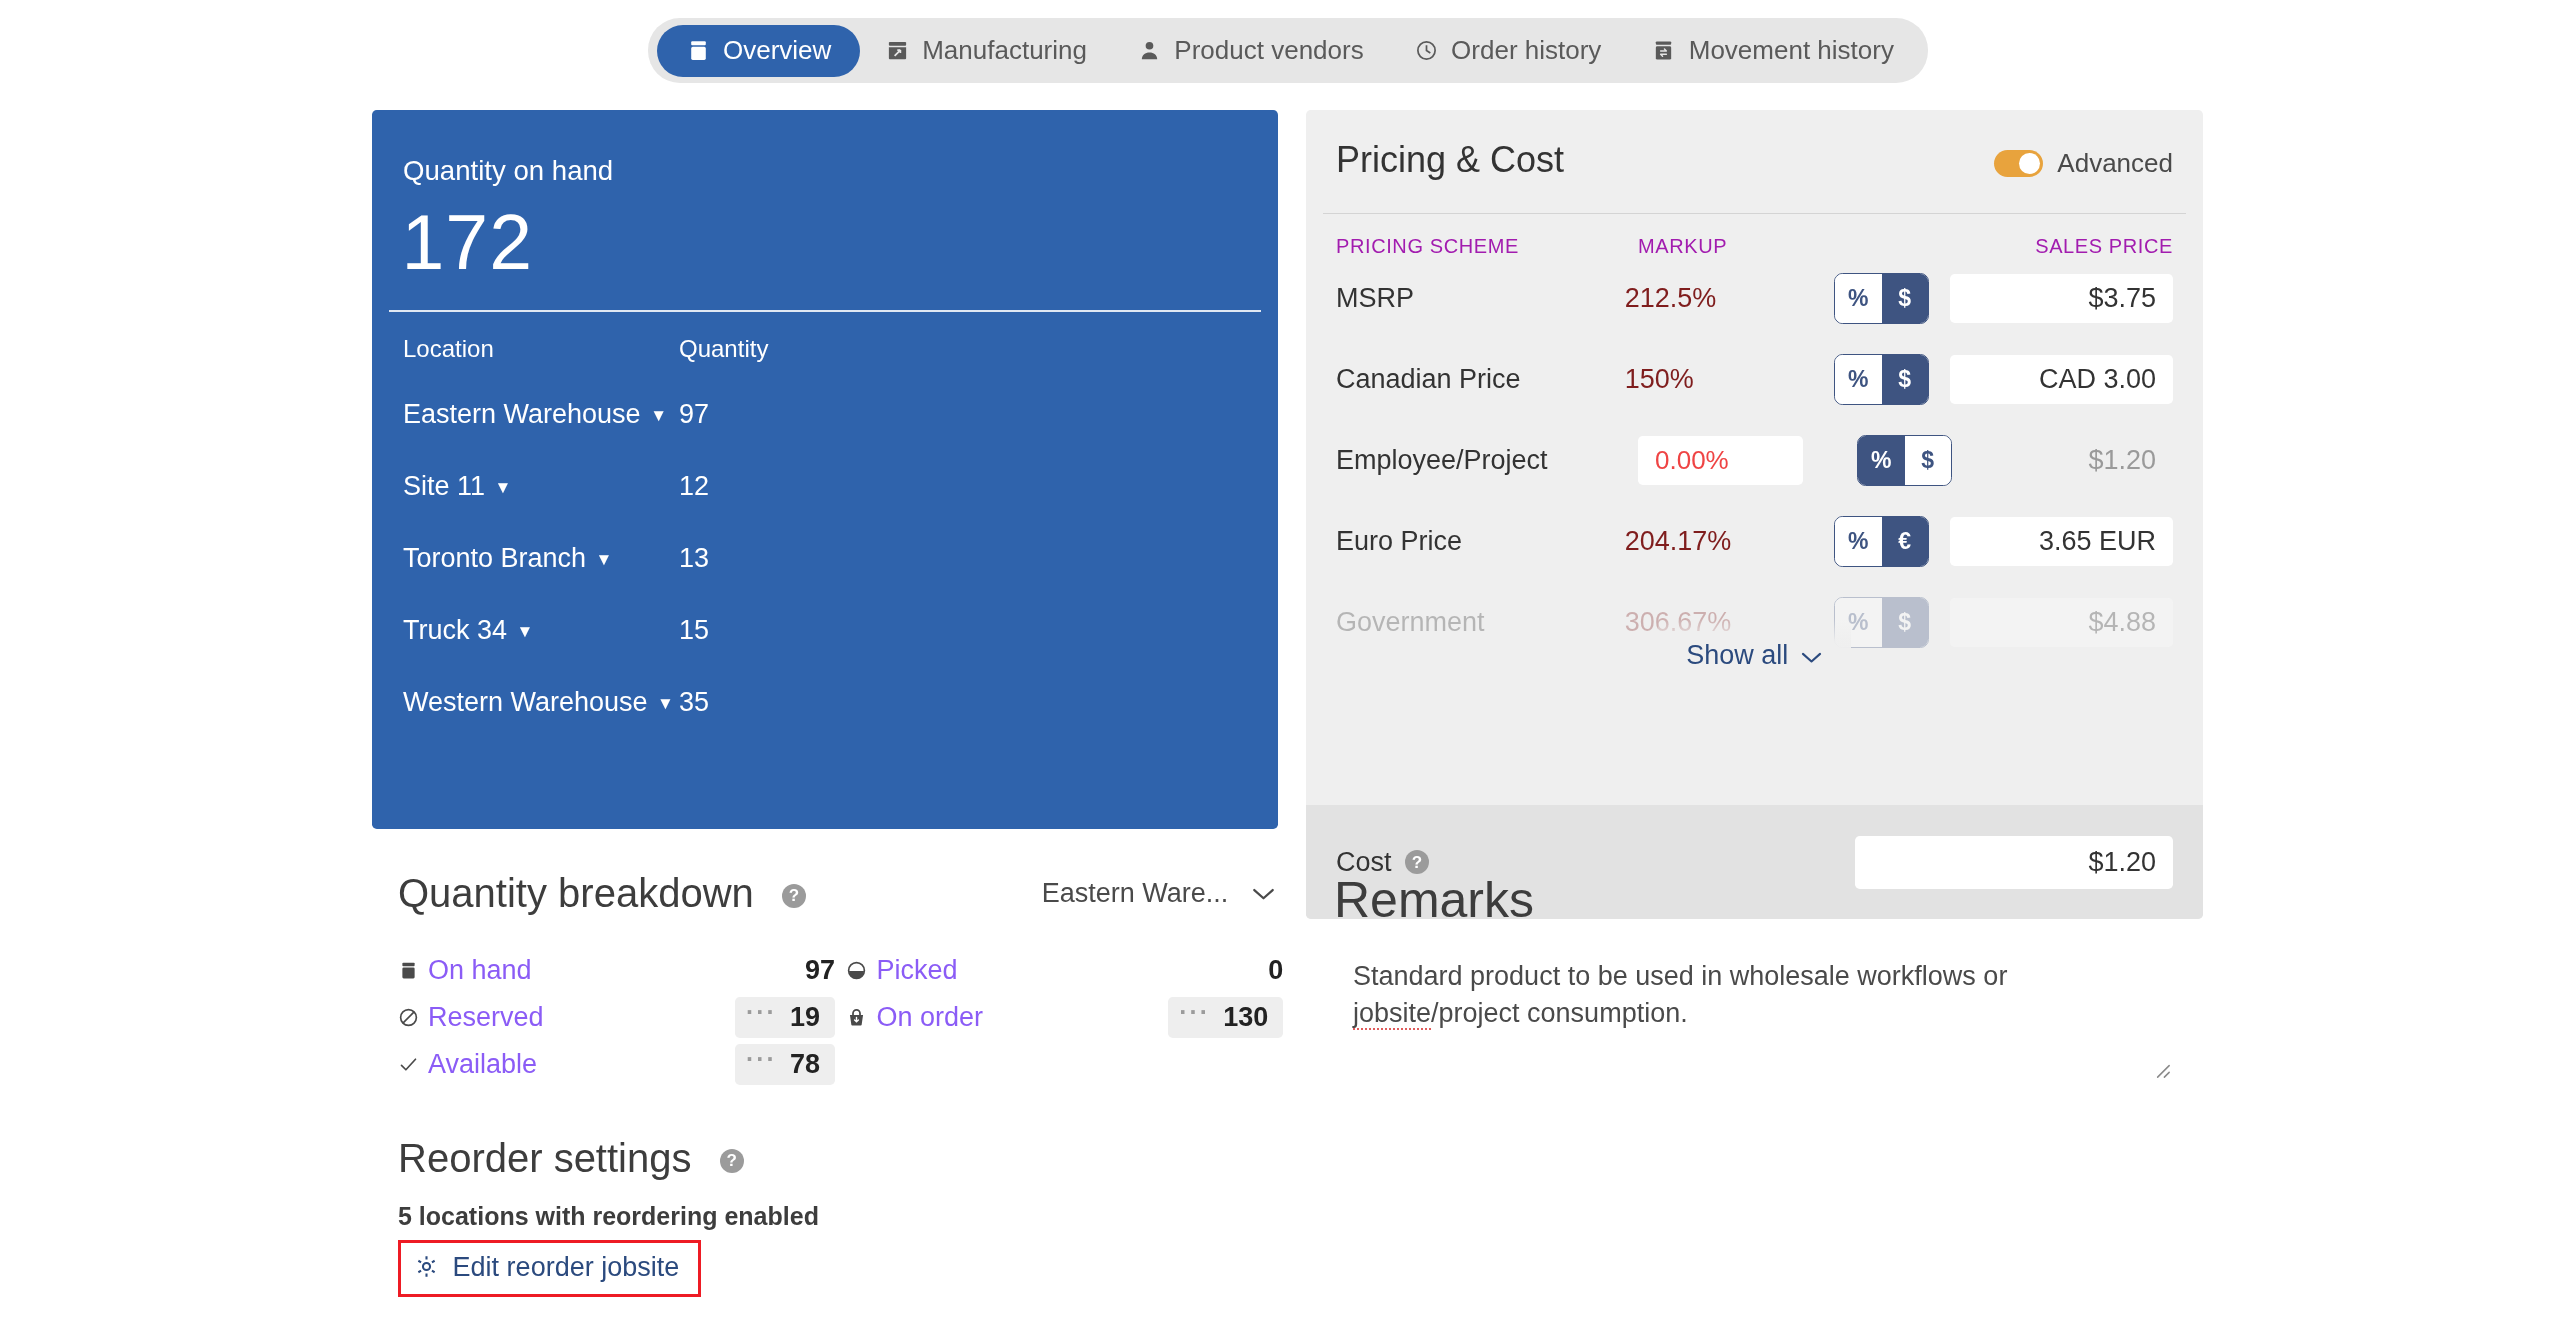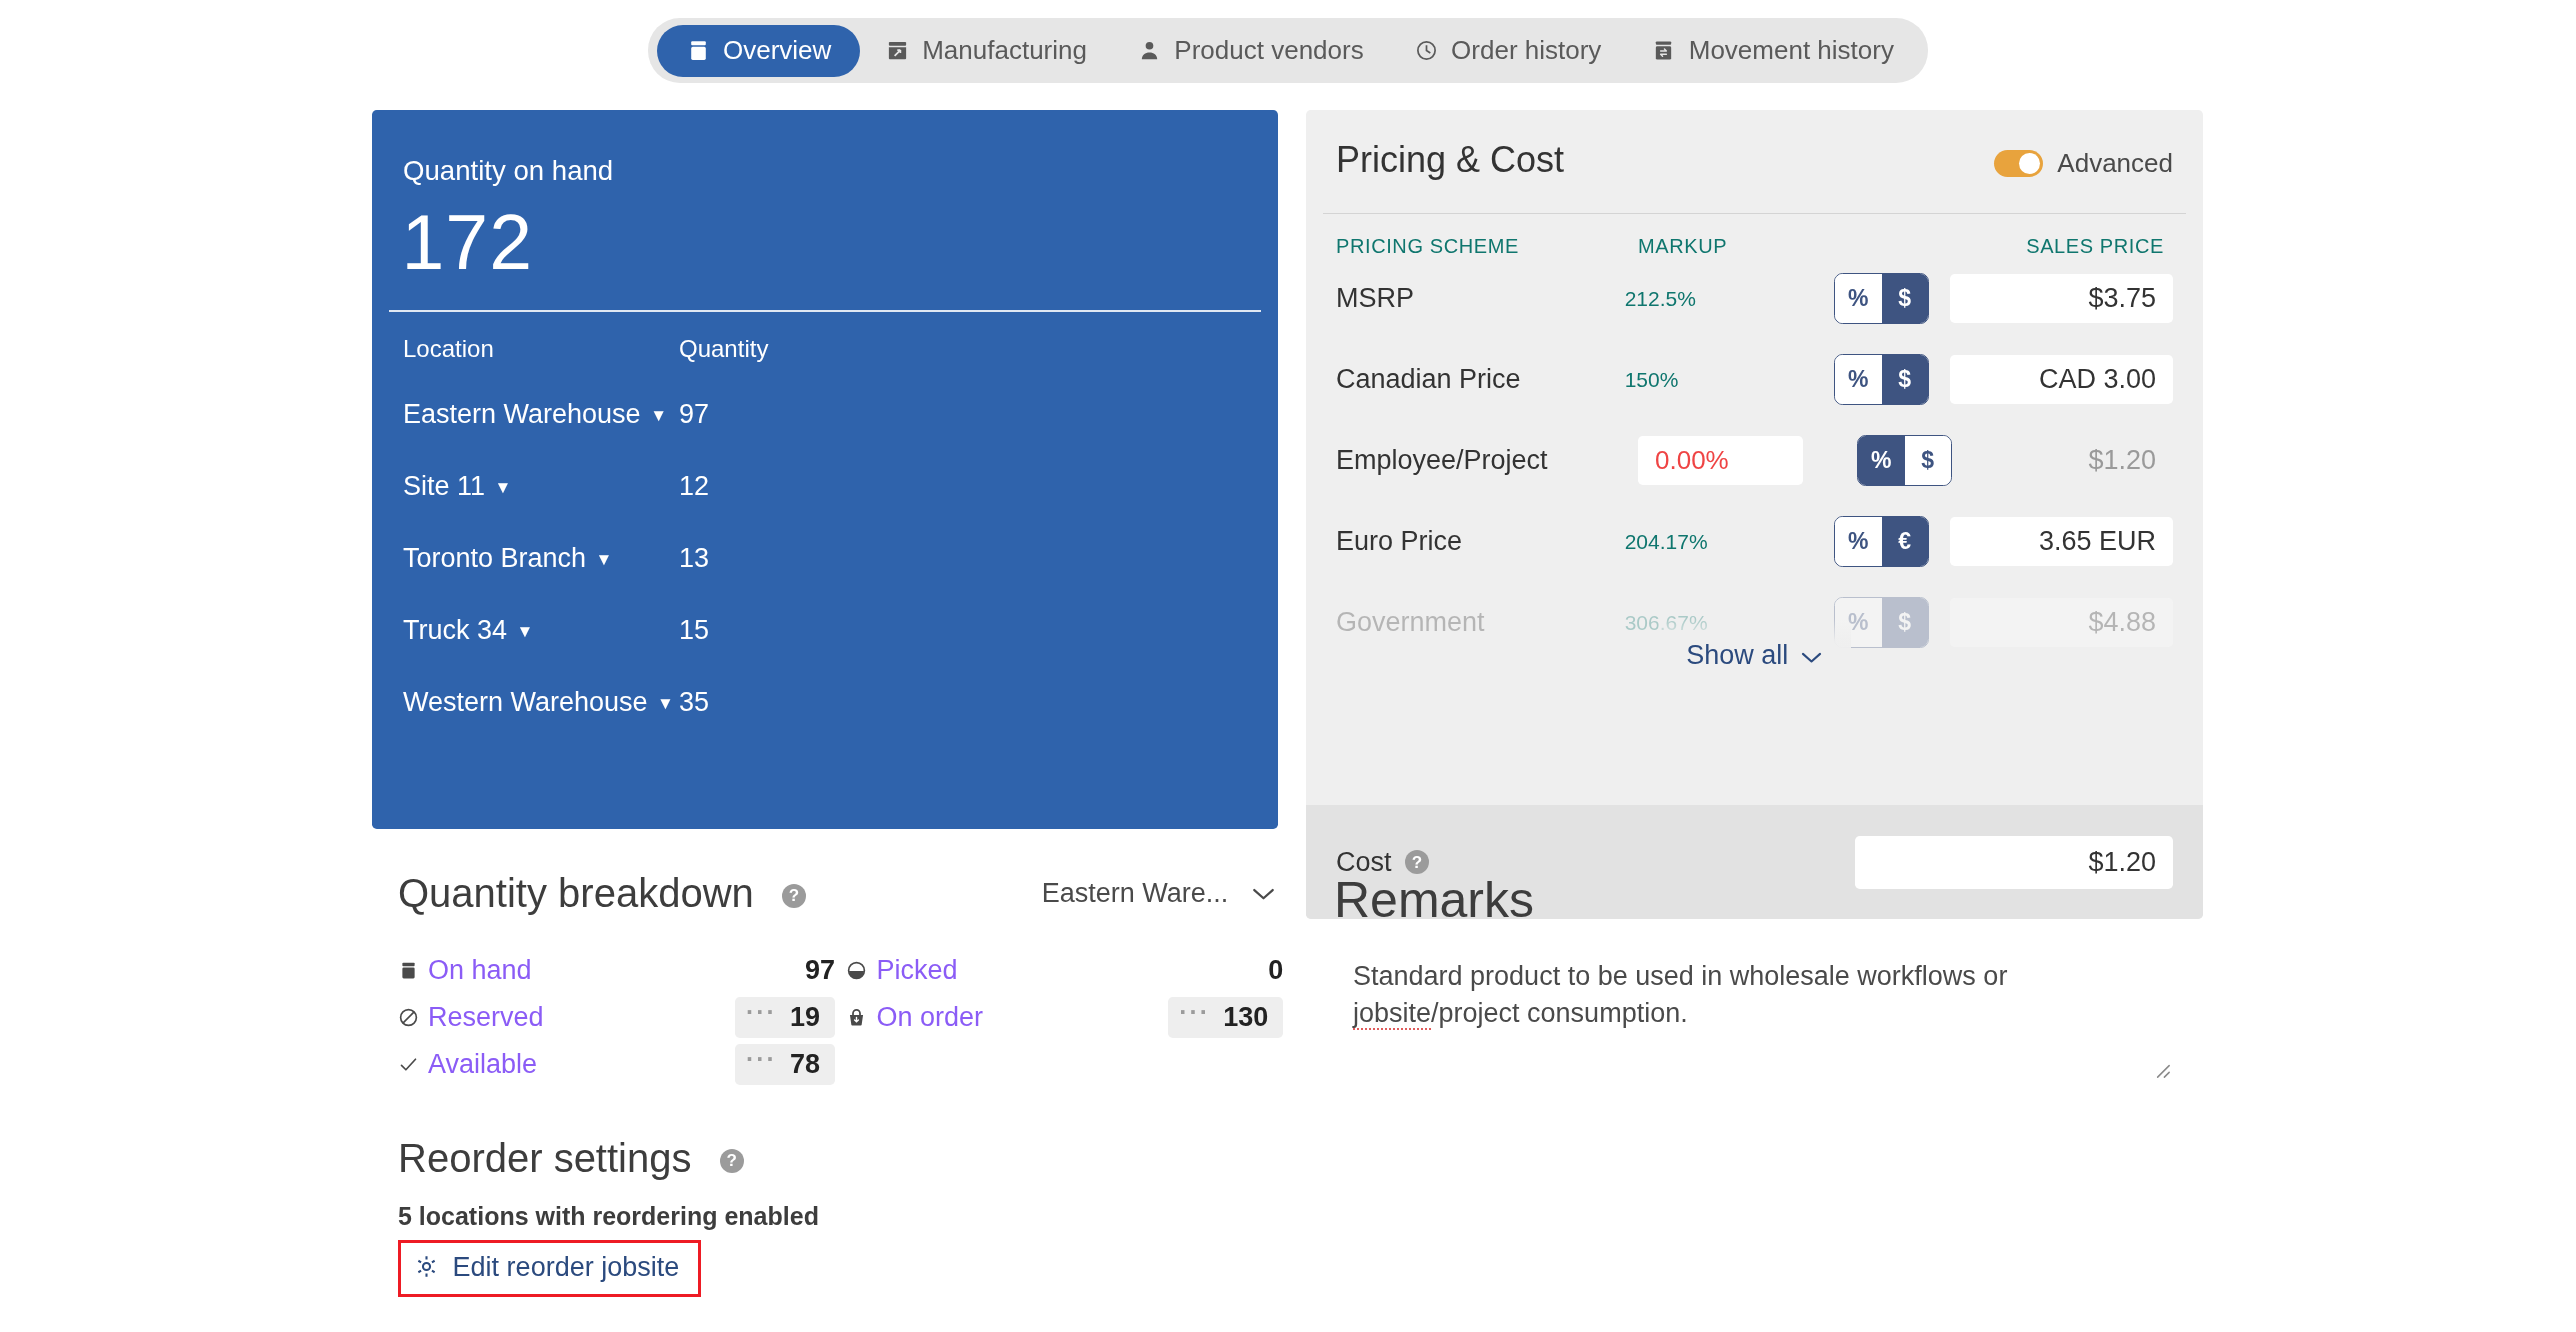--- a/index.html
+++ b/index.html
@@ -109,35 +109,35 @@
     position: relative; cursor: pointer;
   }
   .toggle .knob {
     position: absolute; right: 2.9px; top: 2.9px; width: 21px; height: 21px;
     border-radius: 50%; background: #ffffff;
   }
   .adv-label { font-size: 26px; color: #4a4a4a; }
   .pricing-rule { margin: 0 17px; height: 1px; background: #d4d4d4; }
   .p-colhead {
     display: flex; align-items: flex-end;
-    padding: 21px 39px 0 30px;
-    font-size: 20px; color: #0f766e; letter-spacing: 0.6px;
+    padding: 21px 30px 0 30px;
+    font-size: 20px; color: #a21caf; letter-spacing: 0.6px;
   }
   .p-c-scheme { width: 302px; }
   .p-c-markup { width: 271px; }
   .p-c-sales  { flex: 1; text-align: right; }
 
   .p-rows { position: relative; padding: 0 30px; }
   .p-row {
     display: flex; align-items: center; height: 81px;
     font-size: 27px; color: #333;
   }
   .p-row .scheme { width: 302px; }
   .p-row .markup { width: 219px; display: flex; align-items: center; }
-  .markup-static { color: #0f766e; font-size: 21px; }
+  .markup-static { color: #7f1d1d; font-size: 27px; }
   .markup-input {
     background: #fff; border-radius: 4.8px; height: 49px; width: 165px;
     display: flex; align-items: center; padding: 0 17px; box-sizing: border-box;
     font-size: 26px; color: #ef4444; cursor: text;
   }
   .seg {
     display: flex; border-radius: 8.6px; overflow: hidden; width: 95px; height: 51px;
     border: 1.9px solid #3e5481; box-sizing: border-box; cursor: pointer; flex: none;
   }
   .seg div {

